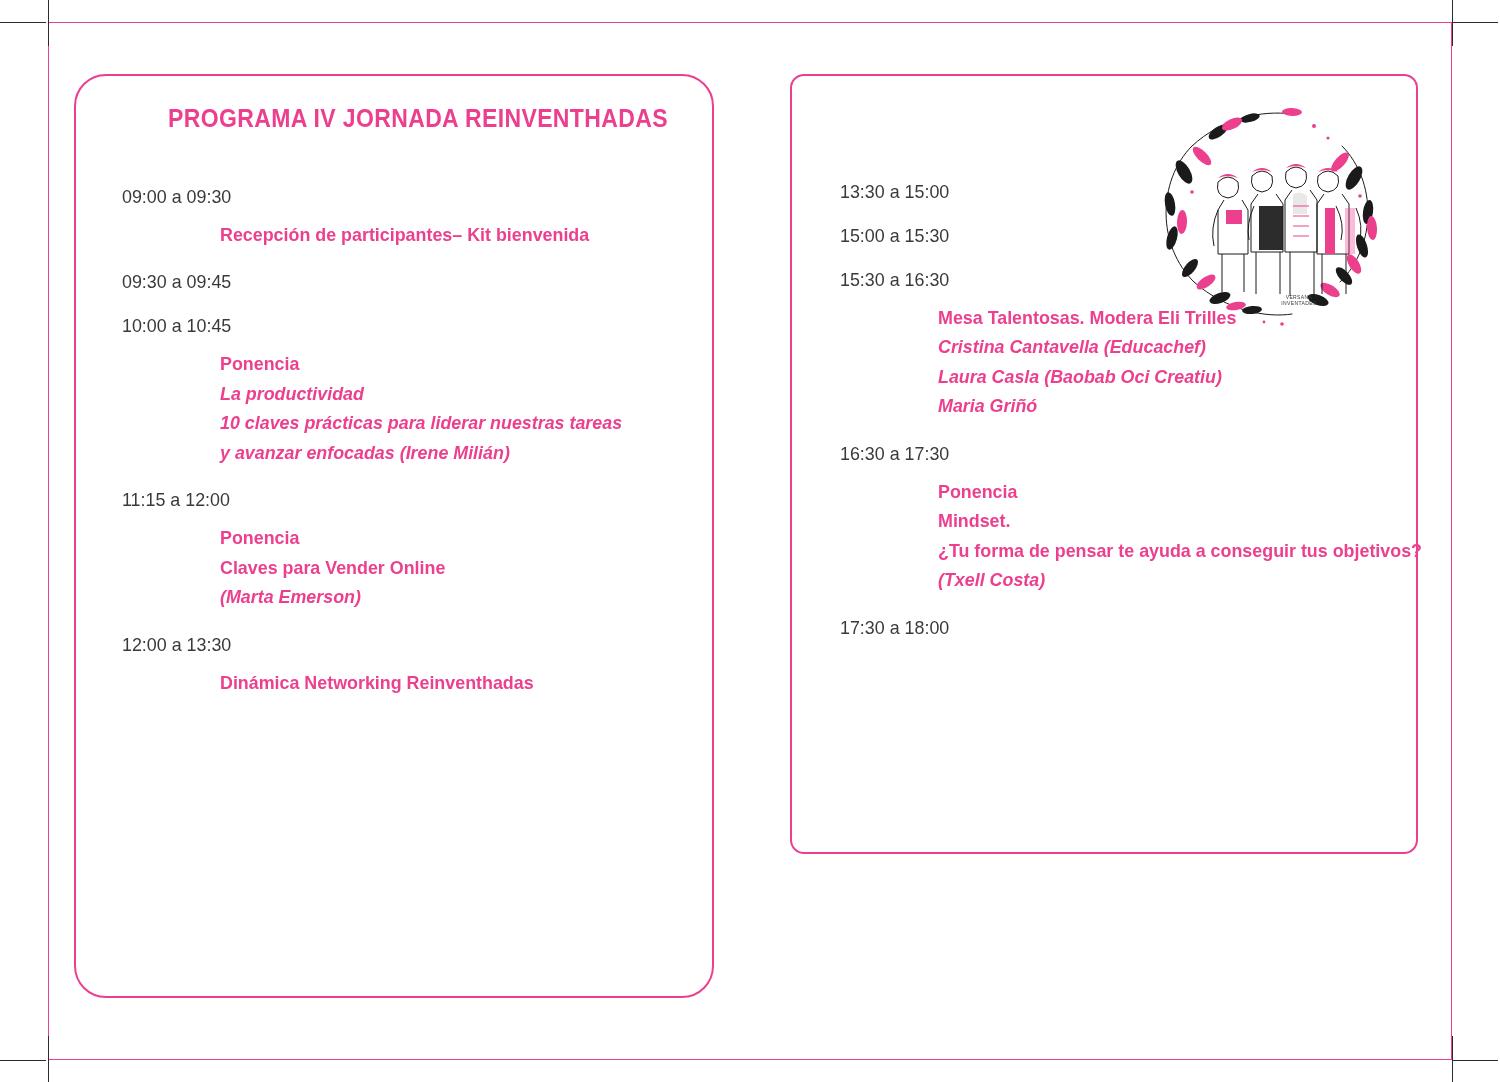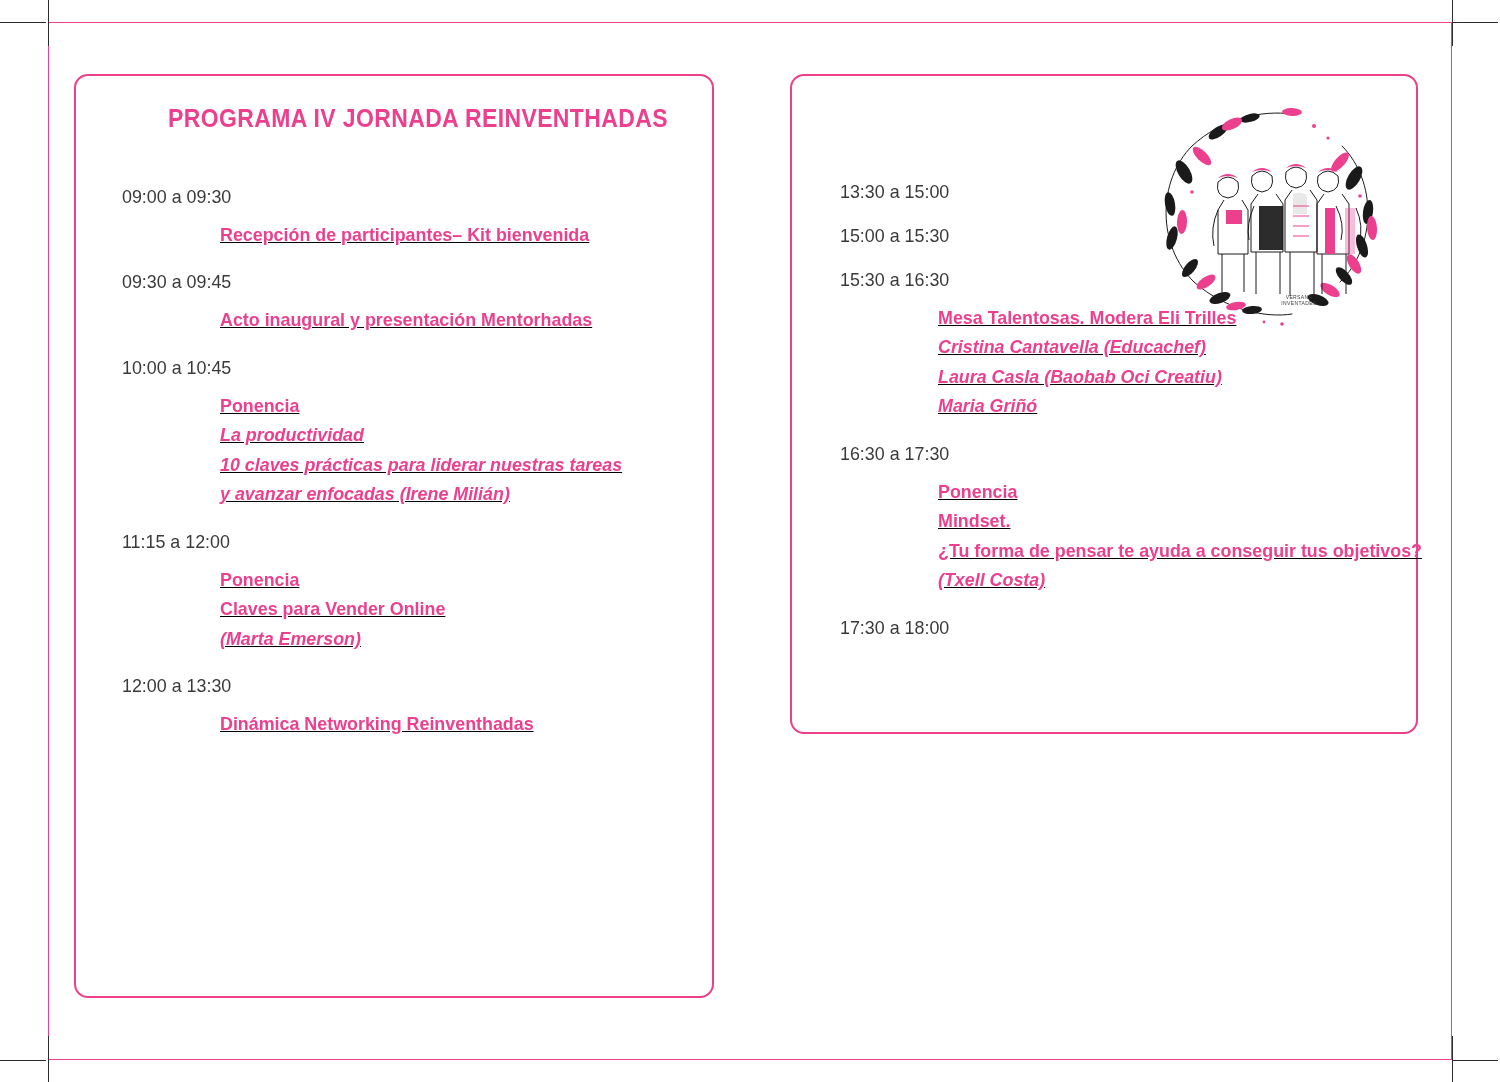--- a/index.html
+++ b/index.html
@@ -44,26 +44,27 @@
     border: 2px solid #ec3f8e;
     border-radius: 14px;
     box-sizing: border-box;
     background: #ffffff;
   }
   .panel-left {
     left: 74px;
     top: 74px;
     width: 640px;
     height: 924px;
+    border-radius: 32px;
   }
   .panel-right {
     left: 790px;
     top: 74px;
     width: 628px;
-    height: 660px;
+    height: 780px;
   }
 
   .doc-title {
     position: absolute;
     left: 92px;
     top: 28px;
     font-size: 25px;
     font-weight: bold;
     color: #ec3f8e;
     letter-spacing: 0.4px;
@@ -90,21 +91,20 @@
     font-size: 19px;
     color: #3a3a3a;
     margin-bottom: 12px;
     font-family: "Liberation Sans Narrow", "Liberation Sans", sans-serif;
     transform: scaleX(0.94);
     transform-origin: left center;
   }
 
   .slot-lines {
     margin-left: 98px;
-    text-decoration: underline;
   }
 
   .line {
     font-size: 19px;
     line-height: 1.55;
     color: #ec3f8e;
     font-family: "Liberation Sans Narrow", "Liberation Sans", sans-serif;
     transform: scaleX(0.94);
     transform-origin: left center;
     white-space: nowrap;
@@ -156,23 +156,20 @@
 
       <div class="slot">
         <div class="slot-time">09:00 a 09:30</div>
         <div class="slot-lines">
           <div class="line b">Recepción de participantes– Kit bienvenida</div>
         </div>
       </div>
 
       <div class="slot">
         <div class="slot-time">09:30 a 09:45</div>
-        <div class="slot-lines">
-          <div class="line b">Acto inaugural y presentación Mentorhadas</div>
-        </div>
       </div>
 
       <div class="slot">
         <div class="slot-time">10:00 a 10:45</div>
         <div class="slot-lines">
           <div class="line b">Ponencia</div>
           <div class="line bi">La productividad</div>
           <div class="line bi">10 claves prácticas para liderar nuestras tareas</div>
           <div class="line bi">y avanzar enfocadas (Irene Milián)</div>
         </div>

